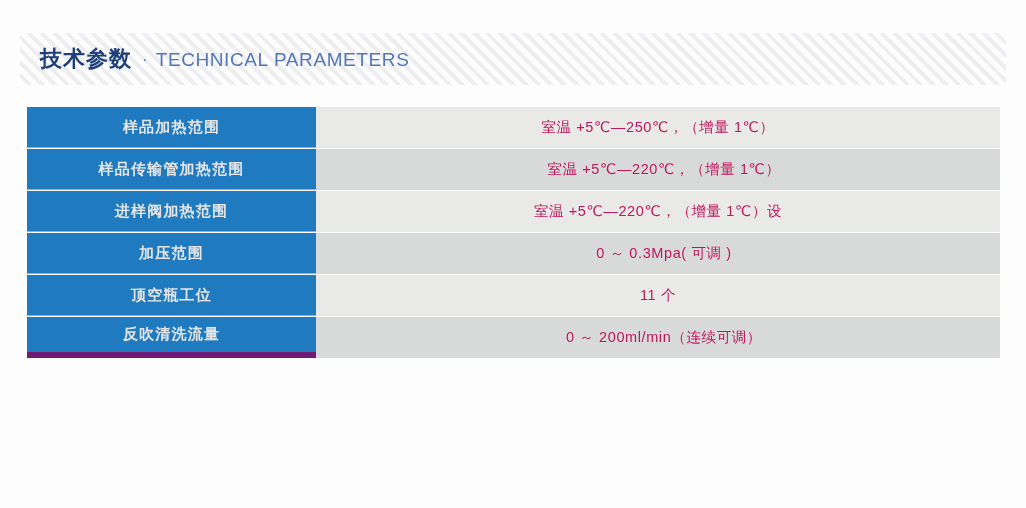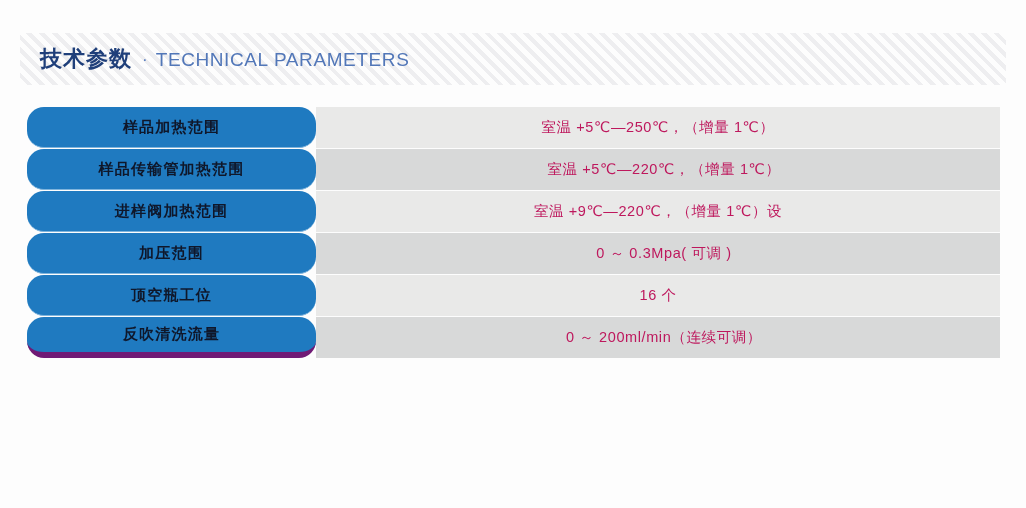--- a/index.html
+++ b/index.html
@@ -88,30 +88,29 @@
     display: flex;
     height: 41px;
     margin-bottom: 1px;
   }
   .spec-row:last-child { margin-bottom: 0; }
 
   .spec-label {
     width: 289px;
     flex: 0 0 289px;
     background: #1f7ac0;
-    color: #0f172a;
+    color: #e5e5e5;
     font-size: 15px;
     font-weight: bold;
     letter-spacing: 1.2px;
     display: flex;
     align-items: center;
     justify-content: center;
     box-sizing: border-box;
     border-bottom: 1px solid #7fb4dc;
-    border-radius: 17px;
   }
   .spec-row:last-child .spec-label {
     border-bottom: 6px solid #701a75;
   }
 
   .spec-value {
     flex: 1 1 auto;
     color: #be185d;
     font-size: 14.5px;
     letter-spacing: 0.6px;
@@ -144,31 +143,31 @@
       <div class="spec-value">室温 +5℃—250℃，（增量 1℃）</div>
     </div>
 
     <div class="spec-row even">
       <div class="spec-label">样品传输管加热范围</div>
       <div class="spec-value">室温 +5℃—220℃，（增量 1℃）</div>
     </div>
 
     <div class="spec-row odd">
       <div class="spec-label">进样阀加热范围</div>
-      <div class="spec-value">室温 +9℃—220℃，（增量 1℃）设</div>
+      <div class="spec-value">室温 +5℃—220℃，（增量 1℃）设</div>
     </div>
 
     <div class="spec-row even">
       <div class="spec-label">加压范围</div>
       <div class="spec-value">0 ～ 0.3Mpa( 可调 )</div>
     </div>
 
     <div class="spec-row odd">
       <div class="spec-label">顶空瓶工位</div>
-      <div class="spec-value">16 个</div>
+      <div class="spec-value">11 个</div>
     </div>
 
 
 
     <div class="spec-row even">
       <div class="spec-label">反吹清洗流量</div>
       <div class="spec-value">0 ～ 200ml/min（连续可调）</div>
     </div>
 
   </div>

